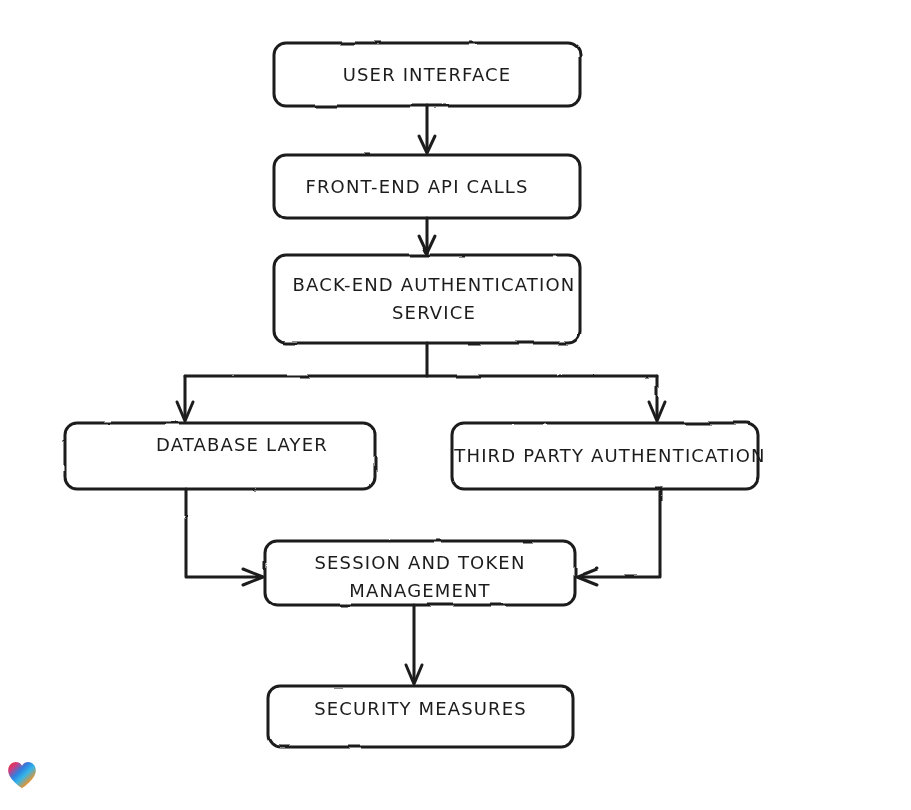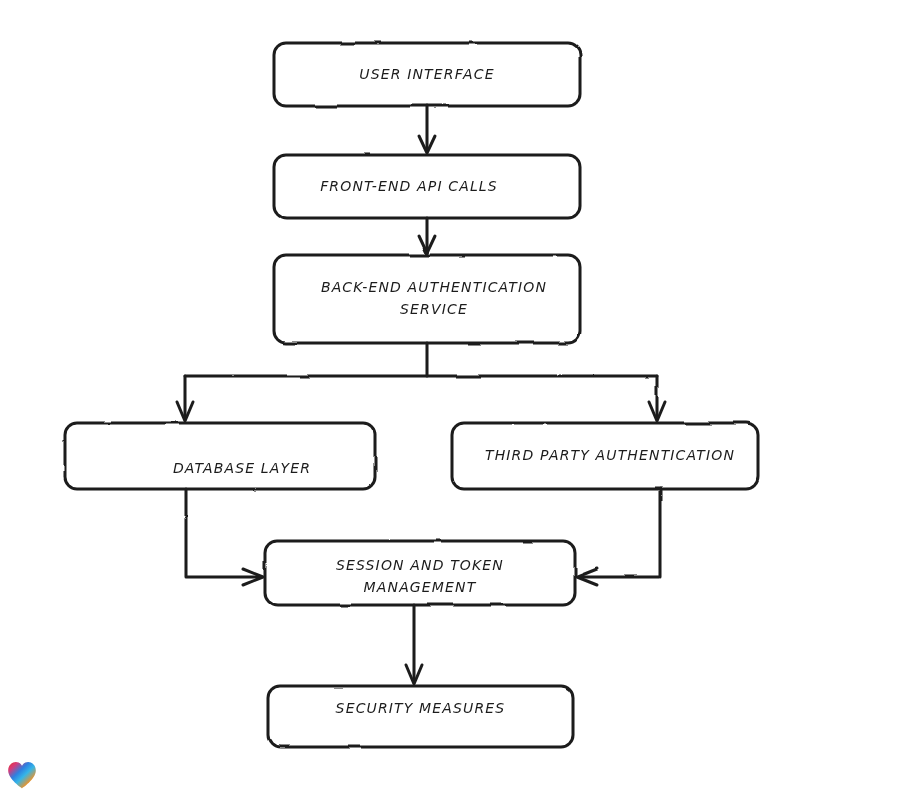--- a/index.html
+++ b/index.html
@@ -20,27 +20,26 @@
     width: 911px;
     height: 810px;
   }
   .node-label {
     position: absolute;
     display: flex;
     align-items: center;
     justify-content: center;
     text-align: center;
     font-family: "DejaVu Sans", sans-serif;
-    font-size: 14px;
+    font-size: 18px;
     font-weight: 500;
     letter-spacing: 1.15px;
     color: #1c1c1c;
     line-height: 1.55;
     font-variant: small-caps;
-    font-style: italic;
     pointer-events: none;
     white-space: pre-line;
     text-transform: uppercase;
   }
   #heart-logo {
     position: absolute;
     left: 7px;
     top: 761px;
     width: 30px;
     height: 28px;
@@ -113,26 +112,26 @@
     <g>
       <path d="M 414 605 L 414 681"></path>
       <path d="M 406 665 L 414 684 L 422 665" fill="none"></path>
     </g>
 
   </g>
 </svg>
 
 <div class="node-label" style="left:274px; top:43px; width:306px; height:63px;">User Interface</div>
 
-<div class="node-label" style="left:256px; top:155px; width:306px; height:63px;">Front-End API Calls</div>
+<div class="node-label" style="left:264px; top:155px; width:306px; height:63px;">Front-End API Calls</div>
 
 <div class="node-label" style="left:274px; top:255px; width:320px; height:88px;">Back-End Authentication
 Service</div>
 
-<div class="node-label" style="left:65px; top:436px; width:354px; height:66px;">Database Layer</div>
+<div class="node-label" style="left:65px; top:412px; width:354px; height:66px;">Database Layer</div>
 
 <div class="node-label" style="left:452px; top:423px; width:316px; height:66px;">Third Party Authentication</div>
 
 <div class="node-label" style="left:265px; top:541px; width:310px; height:72px;">Session and Token
 Management</div>
 
 <div class="node-label" style="left:268px; top:686px; width:305px; height:45px;">Security Measures</div>
 
 <svg id="heart-logo" viewBox="0 0 32 30" xmlns="http://www.w3.org/2000/svg">
   <path d="M16 29.2 C 16 29.2 1.2 19.6 1.2 10.2 C 1.2 4.6 5.2 1.0 9.4 1.0 C 12.6 1.0 14.9 2.9 16 5.0 C 17.1 2.9 19.4 1.0 22.6 1.0 C 26.8 1.0 30.8 4.6 30.8 10.2 C 30.8 19.6 16 29.2 16 29.2 Z" fill="url(#heartGrad)"></path>

